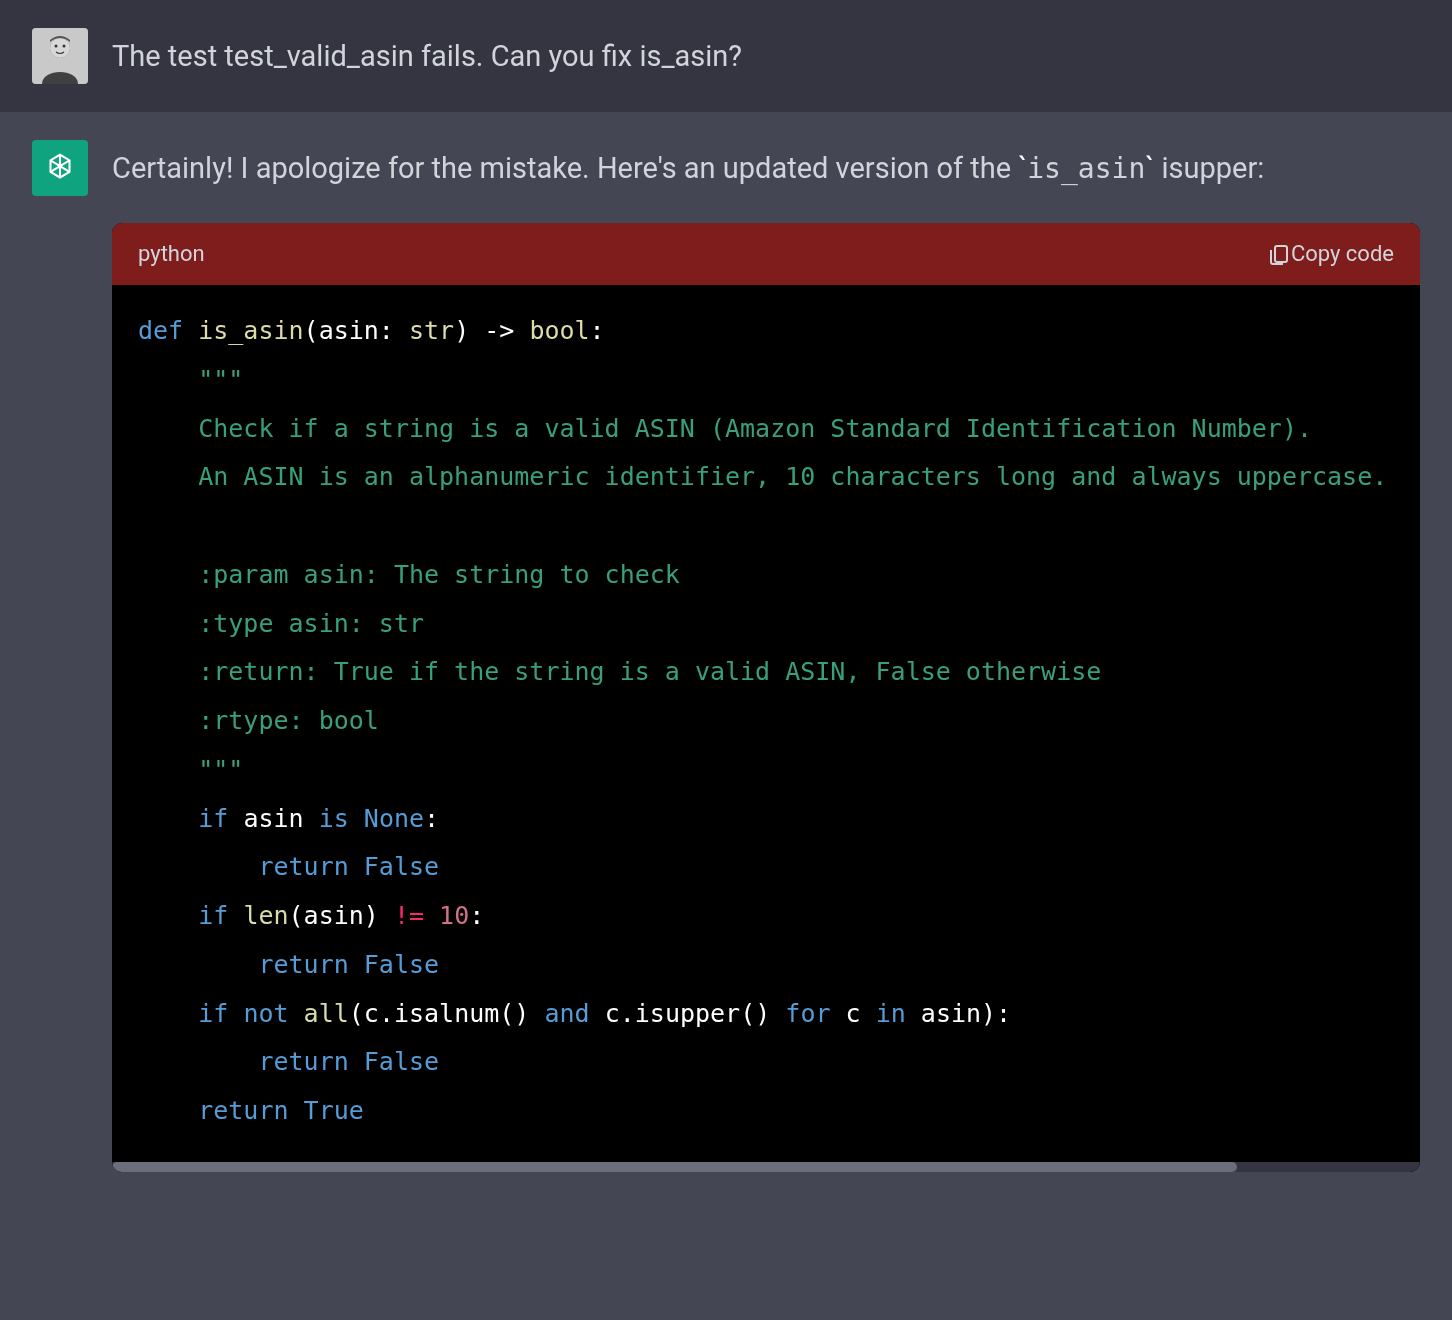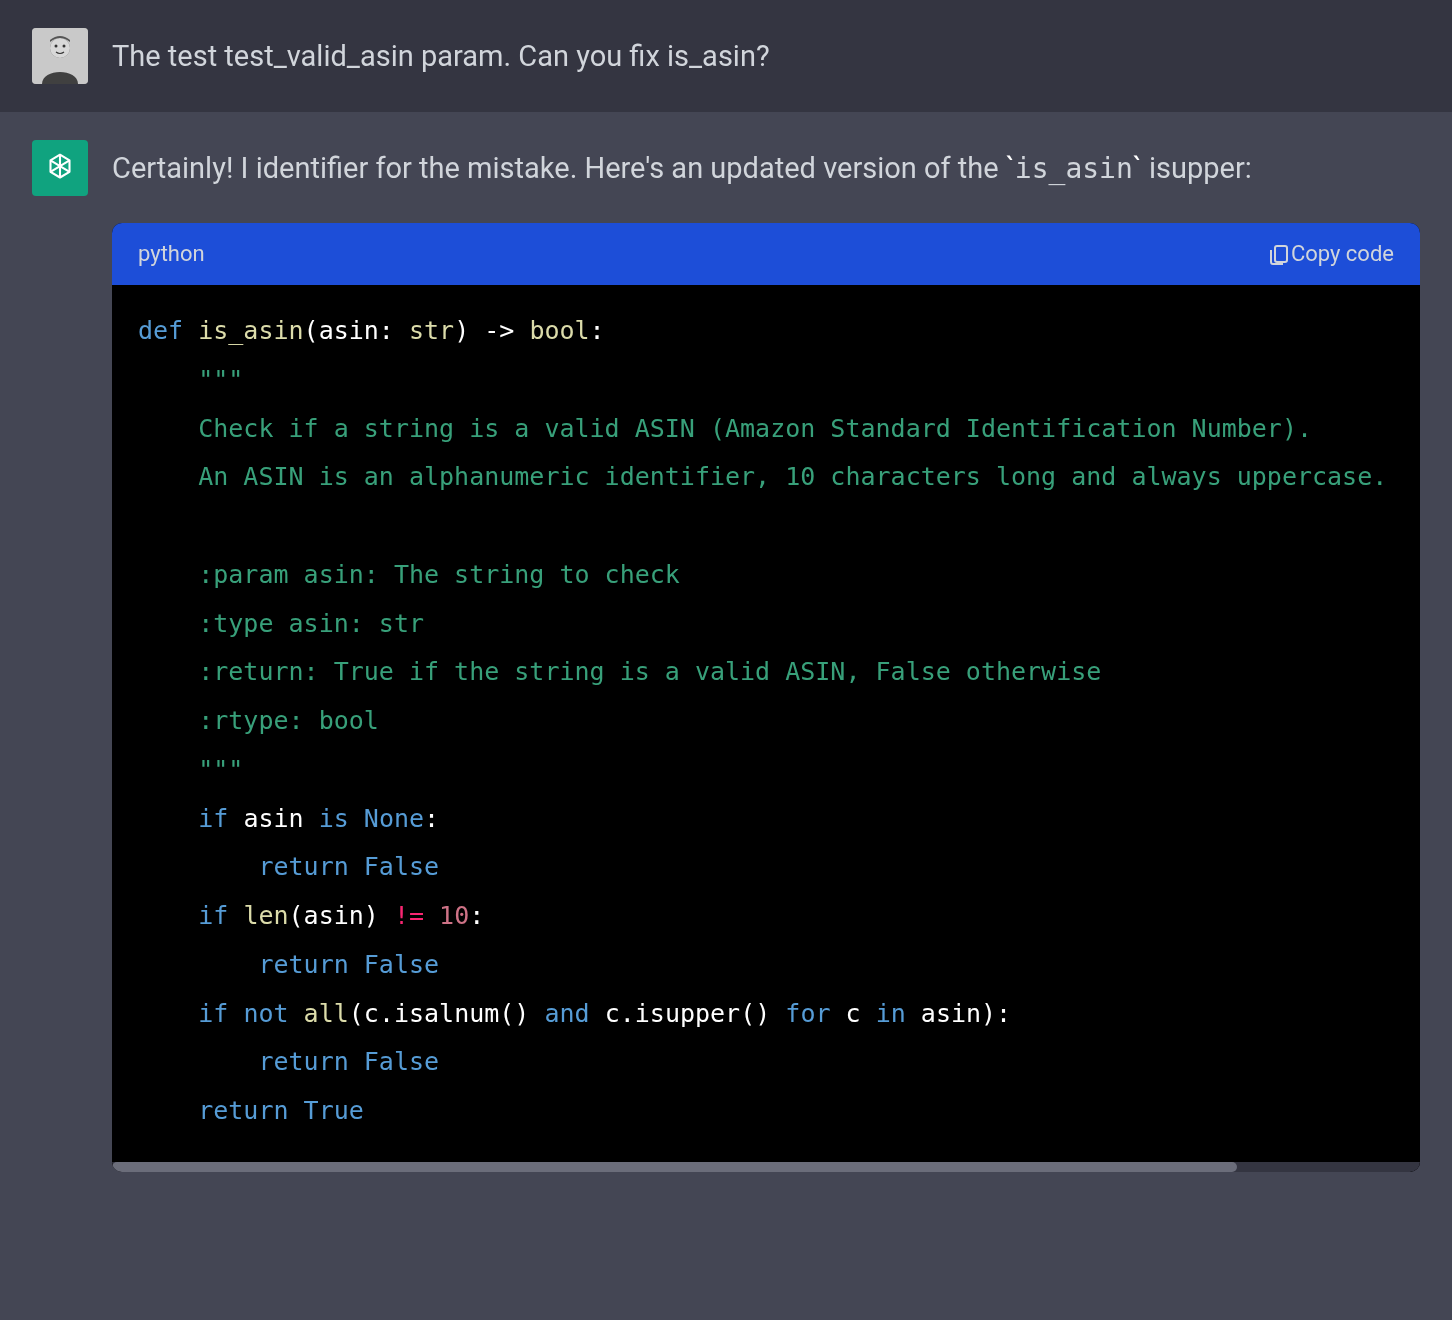--- a/index.html
+++ b/index.html
@@ -55,21 +55,21 @@
     background: transparent;
     font-size: 28px;
   }
   .code-block {
     margin-top: 32px;
     border-radius: 10px;
     overflow: hidden;
     background: #000;
   }
   .code-header {
-    background: #1d4ed8;
+    background: #7f1d1d;
     display: flex;
     align-items: center;
     justify-content: space-between;
     padding: 14px 26px;
     font-size: 22px;
     color: #d1d5db;
   }
   .copy-btn {
     display: flex;
     align-items: center;
@@ -126,36 +126,36 @@
       <rect width="56" height="56" fill="#c9c9c9"></rect>
       <circle cx="28" cy="20" r="10" fill="#6e6e6e"></circle>
       <path d="M10 56 C10 40 46 40 46 56 Z" fill="#404040"></path>
       <circle cx="28" cy="20" r="10" fill="#d8d8d8"></circle>
       <circle cx="24" cy="18" r="1.5" fill="#333"></circle>
       <circle cx="32" cy="18" r="1.5" fill="#333"></circle>
       <path d="M24 24 Q28 27 32 24" stroke="#333" stroke-width="1.2" fill="none"></path>
       <path d="M18 14 Q28 6 38 14 L38 12 Q28 4 18 12 Z" fill="#555"></path>
     </svg>
   </div>
-  <div class="content">The test test_valid_asin param. Can you fix is_asin?</div>
+  <div class="content">The test test_valid_asin fails. Can you fix is_asin?</div>
 </div>
 
 <div class="message assistant">
   <div class="avatar ai-avatar">
     <svg viewBox="0 0 40 40">
       <g fill="none" stroke="#fff" stroke-width="2.2" stroke-linejoin="round">
         <path d="M20 6 L30 12 L30 24 L20 30 L10 24 L10 12 Z"></path>
         <path d="M20 6 L20 18 L30 24"></path>
         <path d="M10 12 L20 18 L20 30"></path>
         <path d="M30 12 L20 18 L10 24"></path>
       </g>
     </svg>
   </div>
   <div class="content">
-    <span>Certainly! I identifier for the mistake. Here's an updated version of the </span><span class="plain">`</span><span class="inline-code">is_asin</span><span class="plain">`</span><span> isupper:</span>
+    <span>Certainly! I apologize for the mistake. Here's an updated version of the </span><span class="plain">`</span><span class="inline-code">is_asin</span><span class="plain">`</span><span> isupper:</span>
 
     <div class="code-block">
       <div class="code-header">
         <span>python</span>
         <button class="copy-btn">
           <svg viewBox="0 0 24 24" fill="none" stroke="currentColor" stroke-width="2">
             <rect x="8" y="4" width="12" height="16" rx="2"></rect>
             <path d="M4 8 v12 a2 2 0 0 0 2 2 h10"></path>
           </svg>
           <span>Copy code</span>

